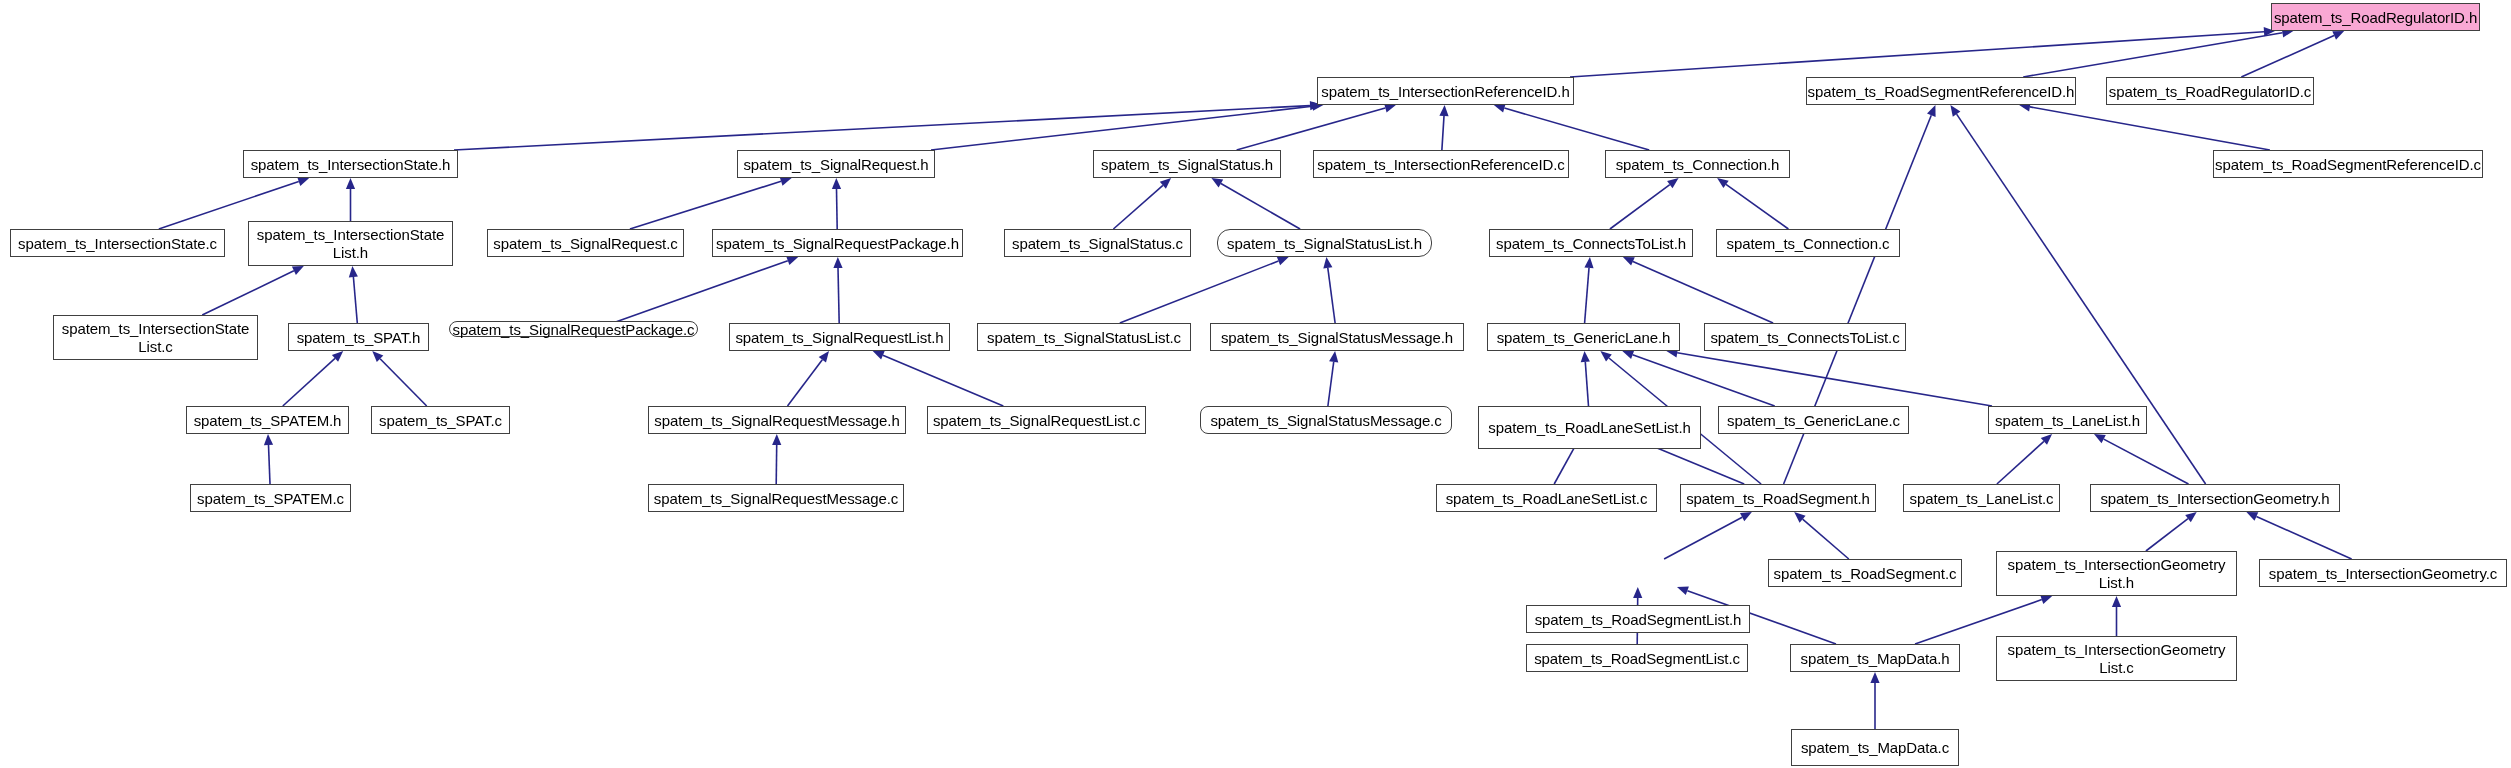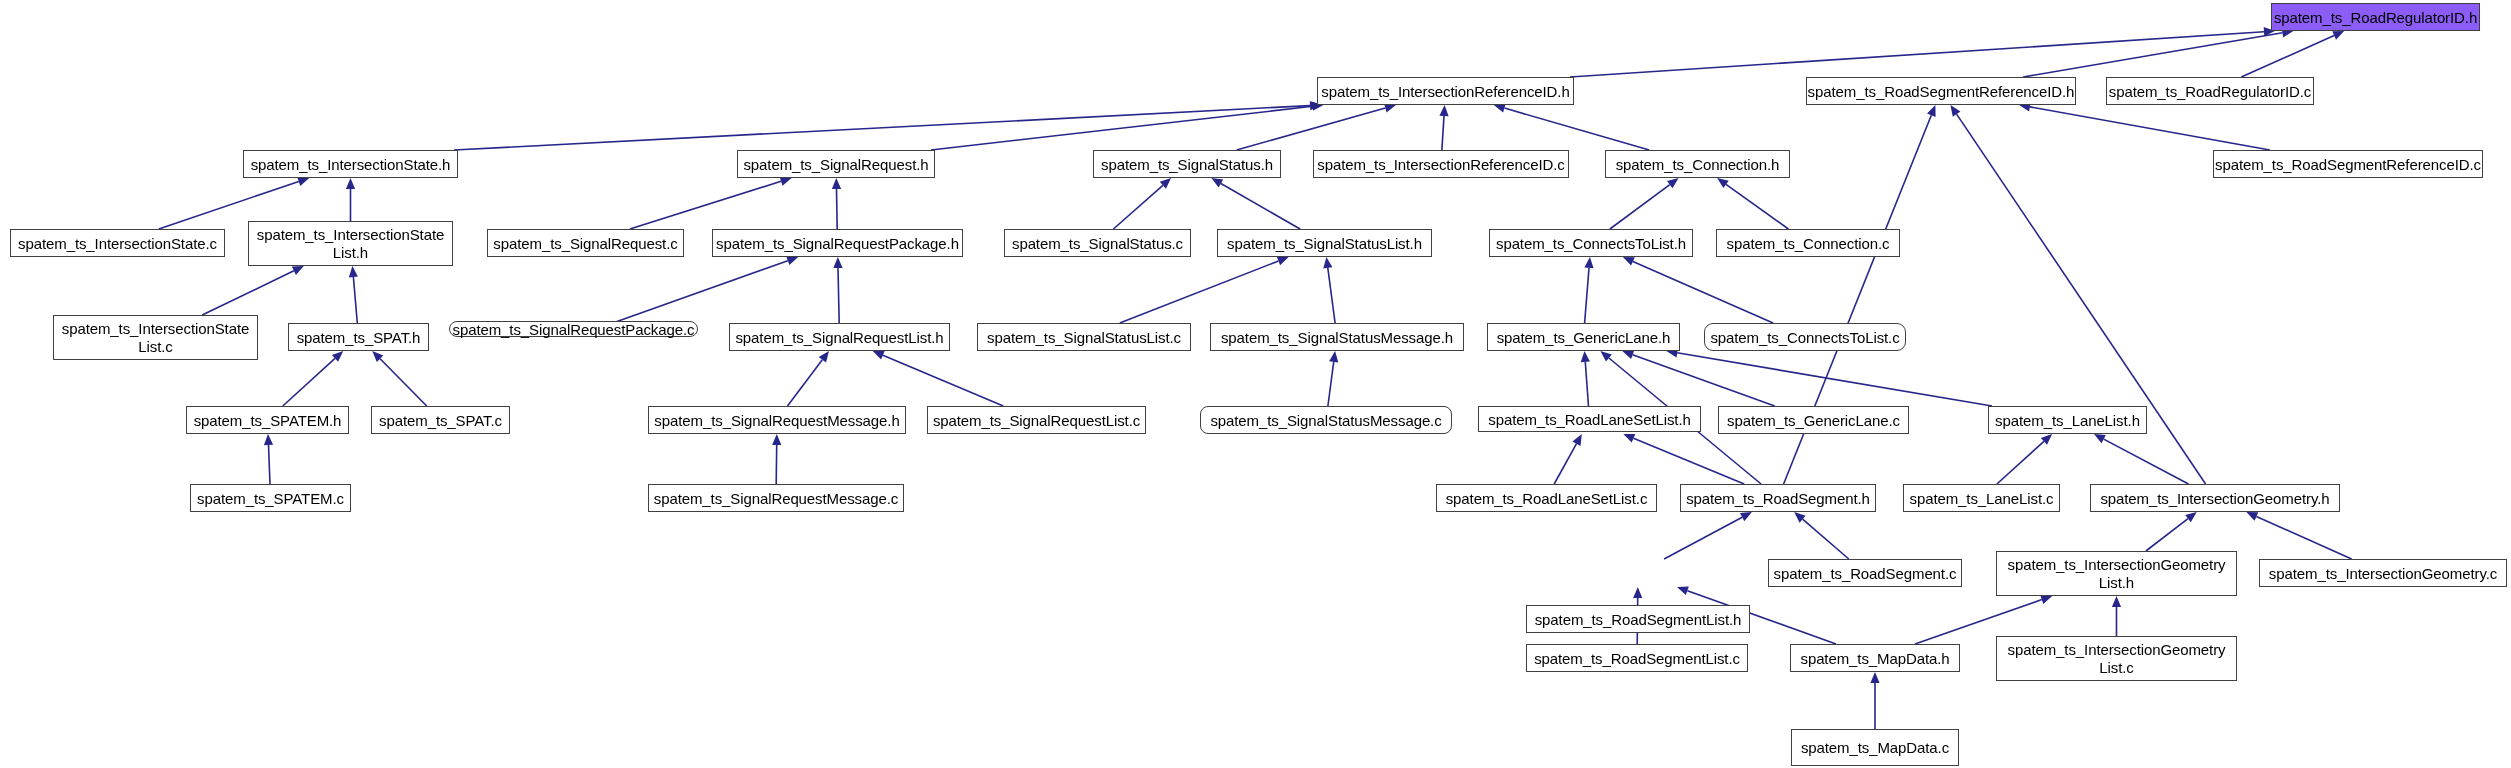--- a/index.html
+++ b/index.html
@@ -15,21 +15,21 @@
     font-size:15px;
     line-height:17px;
     display:flex;
     align-items:center;
     justify-content:center;
     text-align:center;
     white-space:pre-line;
     letter-spacing:-0.1px;
     cursor:pointer;
   }
-  .node.current{background:#8b5cf6;border:1px solid #404040;}
+  .node.current{background:#f9a8d4;border:1px solid #404040;}
   .node.two-line{line-height:18px;}
 </style>
 </head>
 <body>
 
 <div id="graph-root">
   <svg id="edge-layer" width="2511" height="768" viewBox="0 0 2511 768" xmlns="http://www.w3.org/2000/svg">
       <line x1="1570.0" y1="77.0" x2="2264.0" y2="31.7" stroke="#27268a" stroke-width="1.6"></line>
       <polygon points="2275.0,31.0 2264.3,36.3 2263.7,27.1" fill="#27268a"></polygon>
       <line x1="2023.2" y1="77.0" x2="2282.5" y2="32.8" stroke="#27268a" stroke-width="1.6"></line>
@@ -143,38 +143,38 @@
       <div class="node" style="left: 737px; top: 150px; width: 198px; height: 28px;">spatem_ts_SignalRequest.h</div>
       <div class="node" style="left: 1093px; top: 150px; width: 188px; height: 28px;">spatem_ts_SignalStatus.h</div>
       <div class="node" style="left: 1313px; top: 150px; width: 256px; height: 28px;">spatem_ts_IntersectionReferenceID.c</div>
       <div class="node" style="left: 1605px; top: 150px; width: 185px; height: 28px;">spatem_ts_Connection.h</div>
       <div class="node" style="left: 10px; top: 229px; width: 215px; height: 28px;">spatem_ts_IntersectionState.c</div>
       <div class="node two-line" style="left: 248px; top: 221px; width: 205px; height: 45px;">spatem_ts_IntersectionState
 List.h</div>
       <div class="node" style="left: 487px; top: 229px; width: 197px; height: 28px;">spatem_ts_SignalRequest.c</div>
       <div class="node" style="left: 712px; top: 229px; width: 251px; height: 28px;">spatem_ts_SignalRequestPackage.h</div>
       <div class="node" style="left: 1004px; top: 229px; width: 187px; height: 28px;">spatem_ts_SignalStatus.c</div>
-      <div class="node" style="left: 1217px; top: 229px; width: 215px; height: 28px;">spatem_ts_SignalStatusList.h</div>
+      <div class="node" style="left: 1217px; top: 229px; width: 215px; height: 28px; border-radius: 13px;">spatem_ts_SignalStatusList.h</div>
       <div class="node" style="left: 1489px; top: 229px; width: 204px; height: 28px;">spatem_ts_ConnectsToList.h</div>
       <div class="node" style="left: 1716px; top: 229px; width: 184px; height: 28px;">spatem_ts_Connection.c</div>
       <div class="node two-line" style="left: 53px; top: 315px; width: 205px; height: 45px;">spatem_ts_IntersectionState
 List.c</div>
       <div class="node" style="left: 288px; top: 323px; width: 141px; height: 28px;">spatem_ts_SPAT.h</div>
       <div class="node" style="left: 449px; top: 321px; width: 249px; height: 16px; border-radius: 12px;">spatem_ts_SignalRequestPackage.c</div>
       <div class="node" style="left: 729px; top: 323px; width: 221px; height: 28px;">spatem_ts_SignalRequestList.h</div>
       <div class="node" style="left: 977px; top: 323px; width: 214px; height: 28px;">spatem_ts_SignalStatusList.c</div>
       <div class="node" style="left: 1210px; top: 323px; width: 254px; height: 28px;">spatem_ts_SignalStatusMessage.h</div>
       <div class="node" style="left: 1487px; top: 323px; width: 193px; height: 28px;">spatem_ts_GenericLane.h</div>
-      <div class="node" style="left: 1704px; top: 323px; width: 202px; height: 28px; border-radius: 9px;">spatem_ts_ConnectsToList.c</div>
+      <div class="node" style="left: 1704px; top: 323px; width: 202px; height: 28px;">spatem_ts_ConnectsToList.c</div>
       <div class="node" style="left: 186px; top: 406px; width: 163px; height: 28px;">spatem_ts_SPATEM.h</div>
       <div class="node" style="left: 371px; top: 406px; width: 139px; height: 28px;">spatem_ts_SPAT.c</div>
       <div class="node" style="left: 648px; top: 406px; width: 258px; height: 28px;">spatem_ts_SignalRequestMessage.h</div>
       <div class="node" style="left: 927px; top: 406px; width: 219px; height: 28px;">spatem_ts_SignalRequestList.c</div>
       <div class="node" style="left: 1200px; top: 406px; width: 252px; height: 28px; border-radius: 8px;">spatem_ts_SignalStatusMessage.c</div>
-      <div class="node" style="left: 1478px; top: 406px; width: 223px; height: 26px;">spatem_ts_RoadLaneSetList.h</div>
+      <div class="node" style="left: 1478px; top: 406px; width: 223px; height: 43px;">spatem_ts_RoadLaneSetList.h</div>
       <div class="node" style="left: 1718px; top: 406px; width: 191px; height: 28px;">spatem_ts_GenericLane.c</div>
       <div class="node" style="left: 1988px; top: 406px; width: 159px; height: 28px;">spatem_ts_LaneList.h</div>
       <div class="node" style="left: 190px; top: 484px; width: 161px; height: 28px;">spatem_ts_SPATEM.c</div>
       <div class="node" style="left: 648px; top: 484px; width: 256px; height: 28px;">spatem_ts_SignalRequestMessage.c</div>
       <div class="node" style="left: 1436px; top: 484px; width: 221px; height: 28px;">spatem_ts_RoadLaneSetList.c</div>
       <div class="node" style="left: 1680px; top: 484px; width: 196px; height: 28px; text-align: center;">spatem_ts_RoadSegment.h</div>
       <div class="node" style="left: 1903px; top: 484px; width: 157px; height: 28px;">spatem_ts_LaneList.c</div>
       <div class="node" style="left: 2090px; top: 484px; width: 250px; height: 28px;">spatem_ts_IntersectionGeometry.h</div>
       <div class="node" style="left: 1526px; top: 559px; width: 224px; height: 28px; margin-top: 46px;">spatem_ts_RoadSegmentList.h</div>
       <div class="node" style="left: 1768px; top: 559px; width: 194px; height: 28px;">spatem_ts_RoadSegment.c</div>

